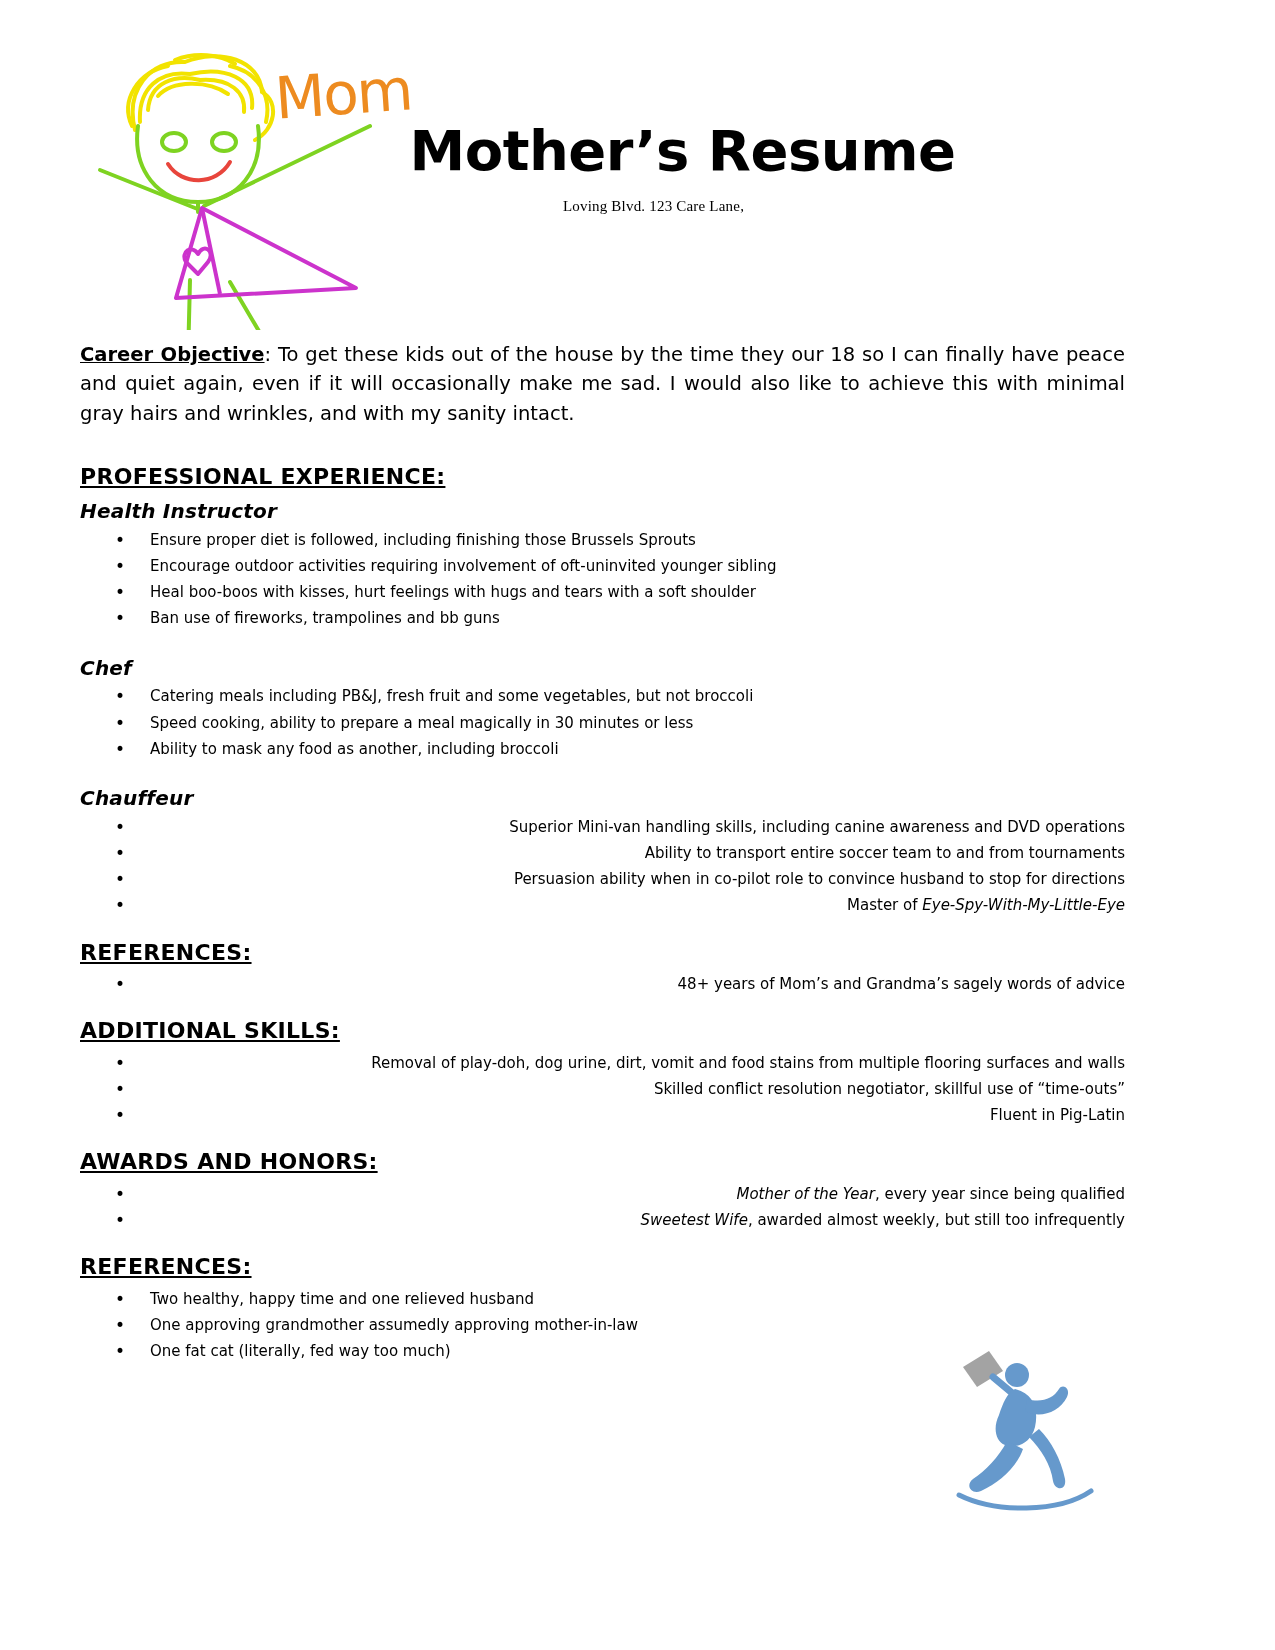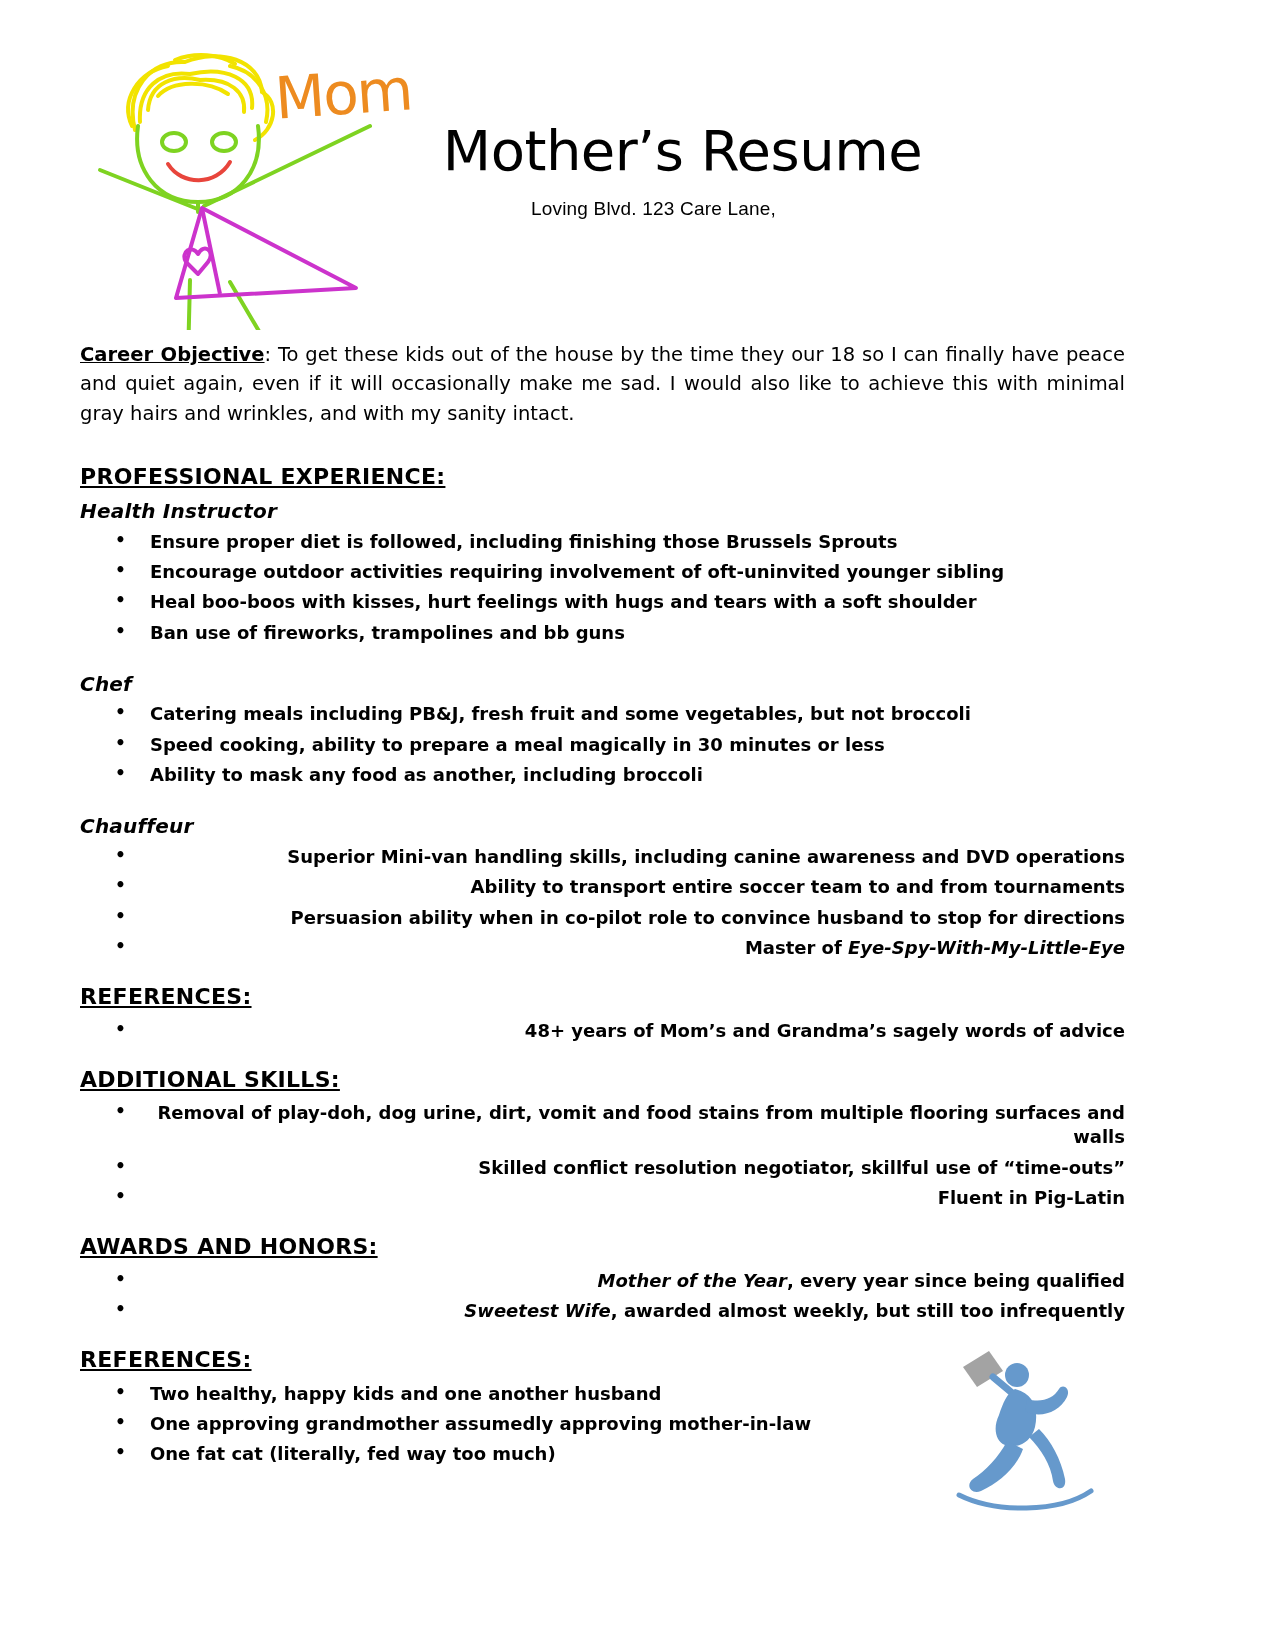--- a/index.html
+++ b/index.html
@@ -25,30 +25,30 @@
   
   .header {
     position: absolute;
     left: 0;
     top: 120px;
     width: 1275px;
     text-align: center;
   }
   .doc-title {
     font-family: "DejaVu Sans", sans-serif;
-    font-weight: normal;
+    font-weight: bold;
     font-size: 56px;
     letter-spacing: -0.5px;
     margin: 0;
     padding-left: 90px;
     line-height: 1.1;
   }
   .doc-address {
-    font-family: Liberation Sans, sans-serif;
-    font-size: 19px;
+    font-family: Liberation Serif, serif;
+    font-size: 15px;
     margin: 16px 0 0 0;
     padding-left: 32px;
     letter-spacing: 0.2px;
   }
 
   
   .doodle {
     position: absolute;
     left: 80px;
     top: 30px;
@@ -104,23 +104,22 @@
   ul.bullets {
     list-style: none;
     margin: 0 0 26px 0;
     padding: 0;
   }
   ul.bullets.tight { margin-bottom: 22px; text-align: right; }
   ul.bullets li {
     position: relative;
     padding-left: 70px;
     margin: 0 0 6px 0;
-    font-size: 18px;
+    font-size: 15px;
     line-height: 1.35;
-    font-weight: bold;
   }
   ul.bullets li::before {
     content: "\2022";
     position: absolute;
     left: 35px;
     top: -1px;
     font-size: 17px;
   }
   .job-block { margin-bottom: 0; }
   .sec-block { margin-bottom: 6px; }
@@ -239,21 +238,21 @@
       <h2 class="section">AWARDS AND HONORS:</h2>
       <ul class="bullets tight">
         <li><em>Mother of the Year</em><span>, every year since being qualified</span></li>
         <li><em>Sweetest Wife</em><span>, awarded almost weekly, but still too infrequently</span></li>
       </ul>
     </div>
 
     <div class="sec-block">
       <h2 class="section">REFERENCES:</h2>
       <ul class="bullets">
-        <li>Two healthy, happy kids and one another husband</li>
+        <li>Two healthy, happy time and one relieved husband</li>
         <li>One approving grandmother assumedly approving mother-in-law</li>
         <li>One fat cat (literally, fed way too much)</li>
       </ul>
     </div>
 
   </div>
 
   <div class="logo">
     <svg width="140" height="170" viewBox="0 0 140 170">
 

